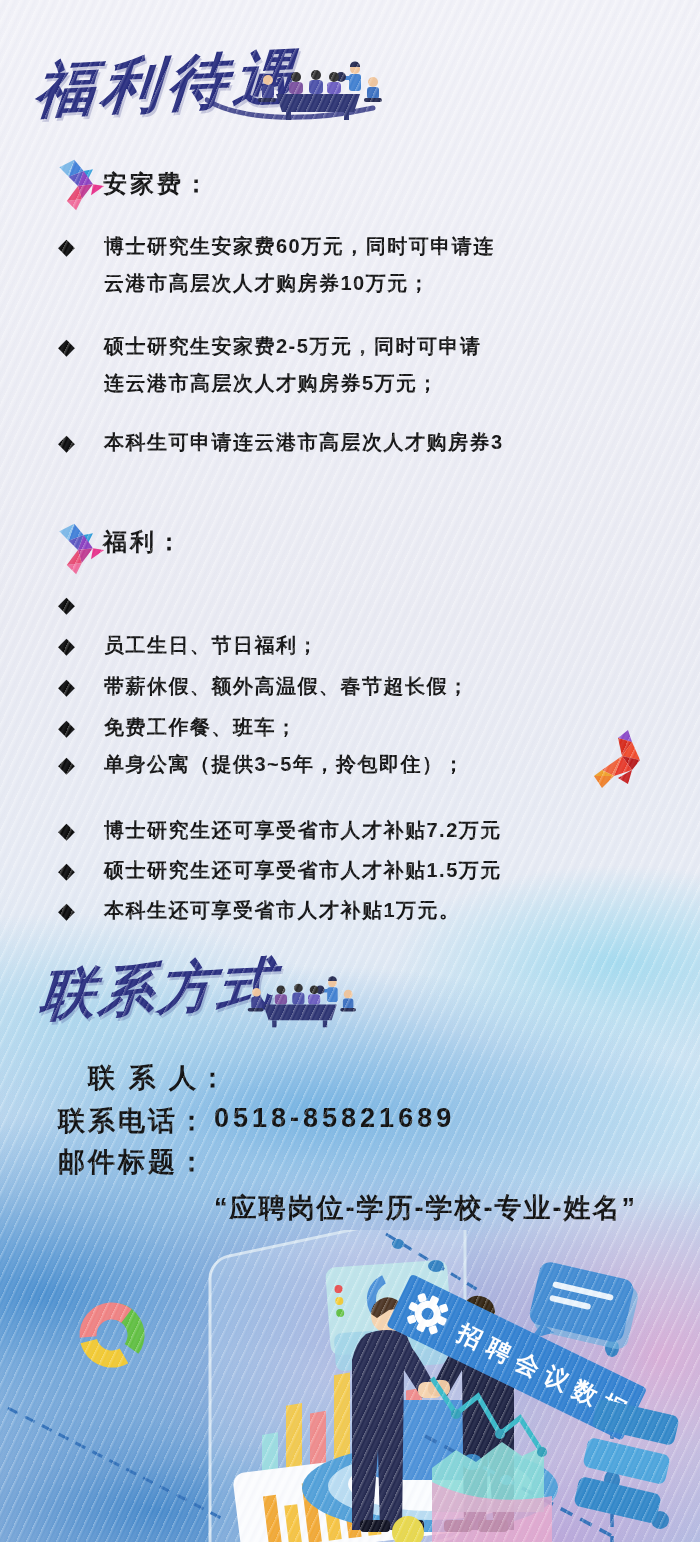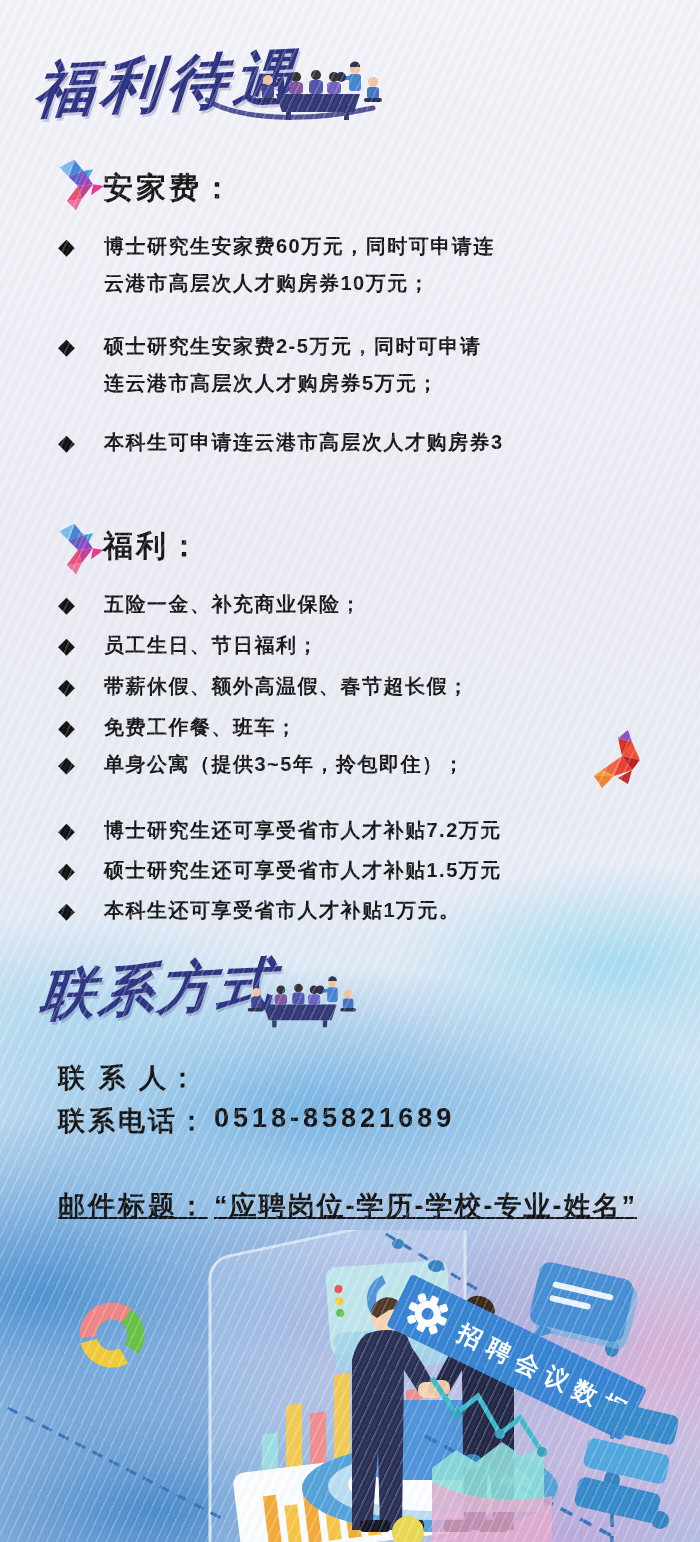--- a/index.html
+++ b/index.html
@@ -20,21 +20,21 @@
   }
   .texture{position:absolute;inset:0;pointer-events:none;opacity:.55;
     background-image:repeating-linear-gradient(115deg,
       rgba(255,255,255,.55) 0px, rgba(255,255,255,0) 3px,
       rgba(203,207,226,.20) 5px, rgba(255,255,255,0) 9px);}
   .calli{position:absolute;color:#262b7d;font-weight:900;font-style:italic;
     letter-spacing:6px;transform:skewX(-7deg) rotate(-3deg);
     text-shadow:2px 3px 0 rgba(38,43,125,.22);white-space:nowrap;}
   .t1{left:35px;top:44px;font-size:60px;}
   .t2{left:40px;top:952px;font-size:56px;letter-spacing:3px;}
-  .heading{position:absolute;color:#0d0d0d;font-size:30px;font-weight:bold;letter-spacing:3px;white-space:nowrap;text-align:right;}
+  .heading{position:absolute;color:#0d0d0d;font-size:24px;font-weight:bold;letter-spacing:3px;white-space:nowrap;text-align:right;}
   .h1{left:103px;top:168px;}
   .h2{left:103px;top:526px;}
   .bullet-row{position:absolute;left:58px;width:590px;display:flex;align-items:flex-start;}
   .bullet-mark{flex:0 0 46px;font-size:22px;color:#090909;line-height:37px;}
   .bullet-text{color:#0d0d0d;font-size:20px;font-weight:bold;line-height:37px;letter-spacing:1.5px;}
   .bird{position:absolute;}
   .mini-illus{position:absolute;}
   .contact-line{position:absolute;left:58px;display:flex;white-space:nowrap;
     color:#0b0b0b;font-size:27px;font-weight:bold;}
   .contact-label{letter-spacing:3px;}
@@ -122,21 +122,20 @@
     <polygon points="30,30 36,14 46,28" fill="#8a3fc0"></polygon>
     <polygon points="46,28 58,30 44,40" fill="#e8308a"></polygon>
     <polygon points="30,30 46,28 34,44" fill="#c03890"></polygon>
     <polygon points="34,44 28,56 18,46" fill="#f06a9a"></polygon>
     <polygon points="30,30 34,44 18,46" fill="#e84870"></polygon>
   </svg>
   <div class="heading h2">福利：</div>
 
   <div class="bullet-row" style="top:586px;">
     <span class="bullet-mark">◆</span>
-    <div class="bullet-text">五险一金、补充商业保险；</div>
   </div>
   <div class="bullet-row" style="top:627px;">
     <span class="bullet-mark">◆</span>
     <div class="bullet-text">员工生日、节日福利；</div>
   </div>
   <div class="bullet-row" style="top:668px;">
     <span class="bullet-mark">◆</span>
     <div class="bullet-text">带薪休假、额外高温假、春节超长假；</div>
   </div>
   <div class="bullet-row" style="top:709px;">
@@ -190,30 +189,30 @@
       <rect x="6" y="25" width="12" height="14" rx="3" fill="#3a3f8e"></rect>
     <rect x="2" y="38" width="18" height="4" rx="2" fill="#23284f"></rect>
     <circle cx="117" cy="22" r="5" fill="#f0c49a"></circle>
       <rect x="111" y="27" width="12" height="12" rx="3" fill="#3a6fc0"></rect>
     <rect x="108" y="38" width="18" height="4" rx="2" fill="#23284f"></rect>
     <path d="M20,34 L104,34 L98,52 L26,52 Z" fill="#2a3170"></path>
     <rect x="30" y="52" width="5" height="8" fill="#2a3170"></rect>
       <rect x="88" y="52" width="5" height="8" fill="#2a3170"></rect>
   </svg>
 
-  <div class="contact-line" style="top:1060px;">
+  <div class="contact-line" style="top:1060px;margin-left:30px;">
     <span class="contact-label">联 系 人：</span>
   </div>
   <div class="contact-line" style="top:1103px;">
     <span class="contact-label">联系电话：</span>
     <span class="contact-value">0518-85821689</span>
   </div>
-  <div class="contact-line" style="top:1188px;text-decoration:underline;">
+  <div class="contact-line" style="top:1144px;">
     <span class="contact-label">邮件标题：</span>
-    <span class="contact-value" style="letter-spacing:2px;">“应聘岗位-学历-学校-专业-姓名”</span>
+    <span class="contact-value" style="letter-spacing:2px;margin-top:46px;">“应聘岗位-学历-学校-专业-姓名”</span>
   </div>
 
   <svg class="bottom-illus" viewBox="0 0 700 312">
 
     <g transform="translate(210,30) skewY(-12)">
       <rect x="0" y="0" width="255" height="330" rx="18" fill="rgba(240,248,255,0.22)" stroke="#d4e4f2" stroke-width="3"></rect>
     </g>
 
     <g>
       <circle cx="112" cy="105" r="24" fill="none" stroke="#5fbf3f" stroke-width="17" stroke-dasharray="46 105" transform="rotate(-75 112 105)"></circle>

